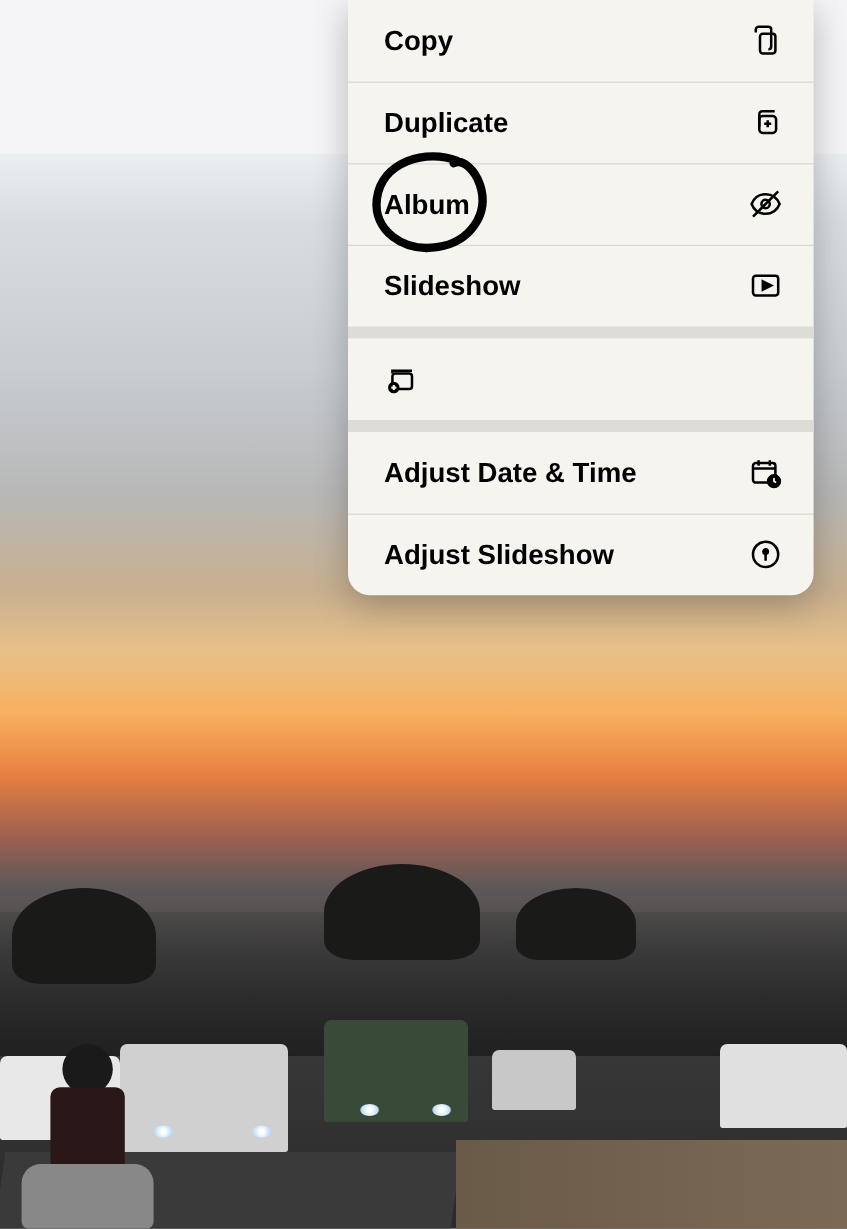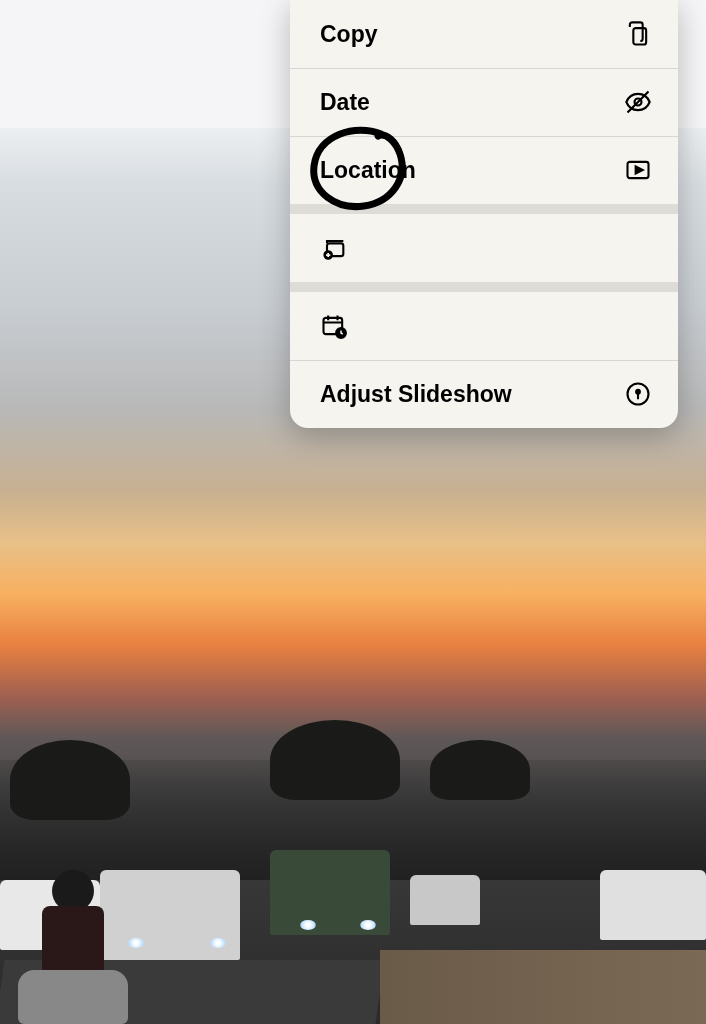--- a/index.html
+++ b/index.html
@@ -187,34 +187,44 @@
   <div class="menu-item section-start">
     <span>Copy</span>
     <span class="menu-icon">
       <svg viewBox="0 0 24 24" fill="none" stroke="#000" stroke-width="1.8">
         <rect x="8" y="7" width="11" height="14" rx="2"></rect>
         <path d="M8 7 V5 a2 2 0 0 1 2-2 h7 a2 2 0 0 1 2 2 v12 a2 2 0 0 1 -2 2" transform="translate(-3,-1)"></path>
       </svg>
     </span>
   </div>
 
-
-  <div class="menu-item">
-    <span>Date</span>
+  <div class="menu-item">
+    <span>Duplicate</span>
+    <span class="menu-icon">
+      <svg viewBox="0 0 24 24" fill="none" stroke="#000" stroke-width="1.8">
+        <rect x="7.5" y="7.5" width="12" height="12" rx="2.5"></rect>
+        <path d="M7.5 15 V6 a2 2 0 0 1 2-2 h9"></path>
+        <path d="M13.5 10.5 v5 M11 13 h5"></path>
+      </svg>
+    </span>
+  </div>
+
+  <div class="menu-item">
+    <span>Album</span>
     <span class="menu-icon">
       <svg viewBox="0 0 24 24" fill="none" stroke="#000" stroke-width="1.8">
         <path d="M2 12 C4 7 8 5 12 5 s8 2 10 7 c-2 5-6 7-10 7 S4 17 2 12 Z"></path>
         <circle cx="12" cy="12" r="3"></circle>
         <line x1="3" y1="21" x2="21" y2="3"></line>
       </svg>
     </span>
   </div>
 
   <div class="menu-item">
-    <span>Location</span>
+    <span>Slideshow</span>
     <span class="menu-icon">
       <svg viewBox="0 0 24 24" fill="none" stroke="#000" stroke-width="1.8">
         <rect x="3" y="5" width="18" height="14" rx="2"></rect>
         <path d="M10 9 l6 3 -6 3 Z" fill="#000"></path>
       </svg>
     </span>
   </div>
 
   <div class="section-separator"></div>
 
@@ -225,20 +235,21 @@
         <path d="M6 8 V6 h14"></path>
         <circle cx="7" cy="18" r="3.2" fill="#000"></circle>
         <path d="M7 16.2 v3.6 M5.2 18 h3.6" stroke="#f6f4ef" stroke-width="1.5"></path>
       </svg>
     </span>
   </div>
 
   <div class="section-separator"></div>
 
   <div class="menu-item section-start">
+    <span>Adjust Date &amp; Time</span>
     <span class="menu-icon">
       <svg viewBox="0 0 24 24" fill="none" stroke="#000" stroke-width="1.8">
         <rect x="3" y="5" width="16" height="14" rx="2"></rect>
         <line x1="3" y1="9" x2="19" y2="9"></line>
         <line x1="7" y1="3" x2="7" y2="7"></line>
         <line x1="15" y1="3" x2="15" y2="7"></line>
         <circle cx="18" cy="18" r="4.2" fill="#000"></circle>
         <path d="M18 15.8 v2.2 l1.5 1" stroke="#f6f4ef" stroke-width="1.3"></path>
       </svg>
     </span>

